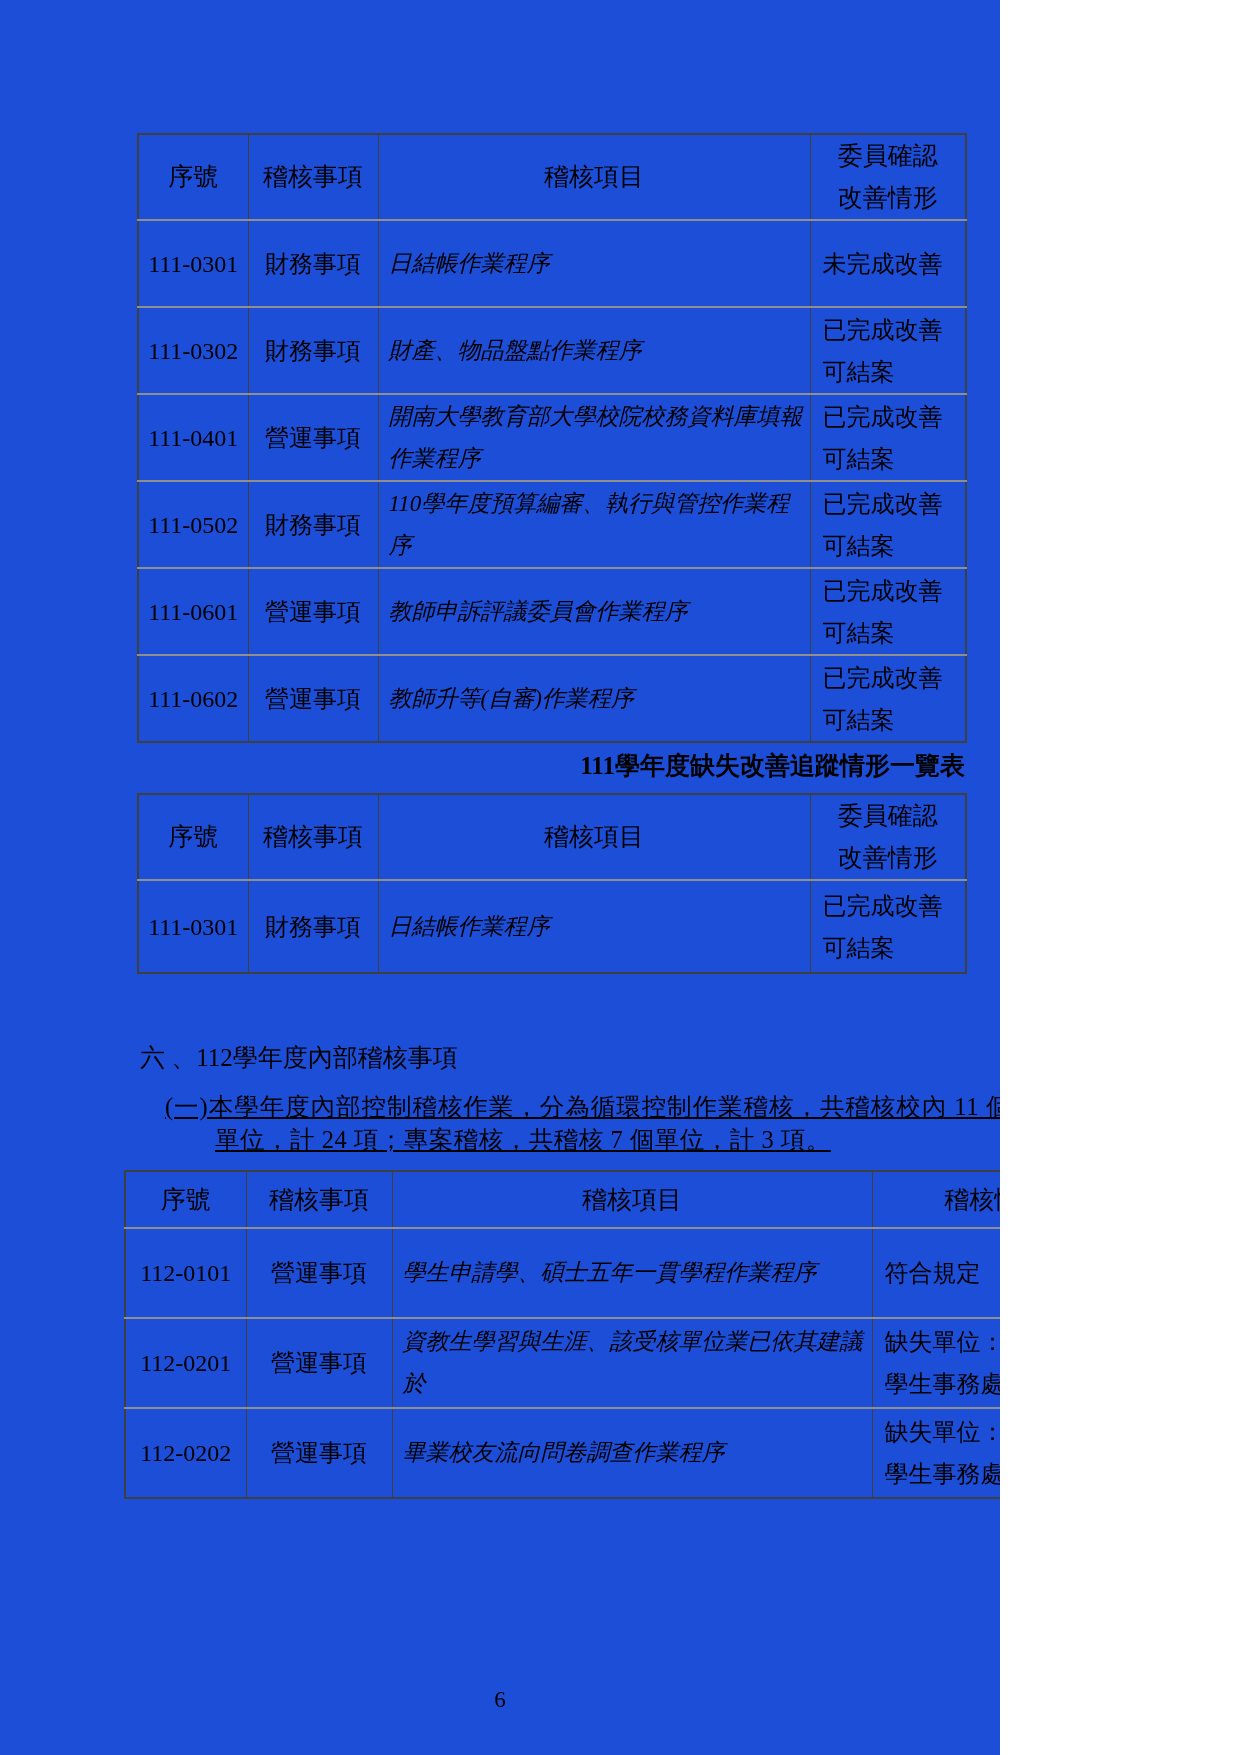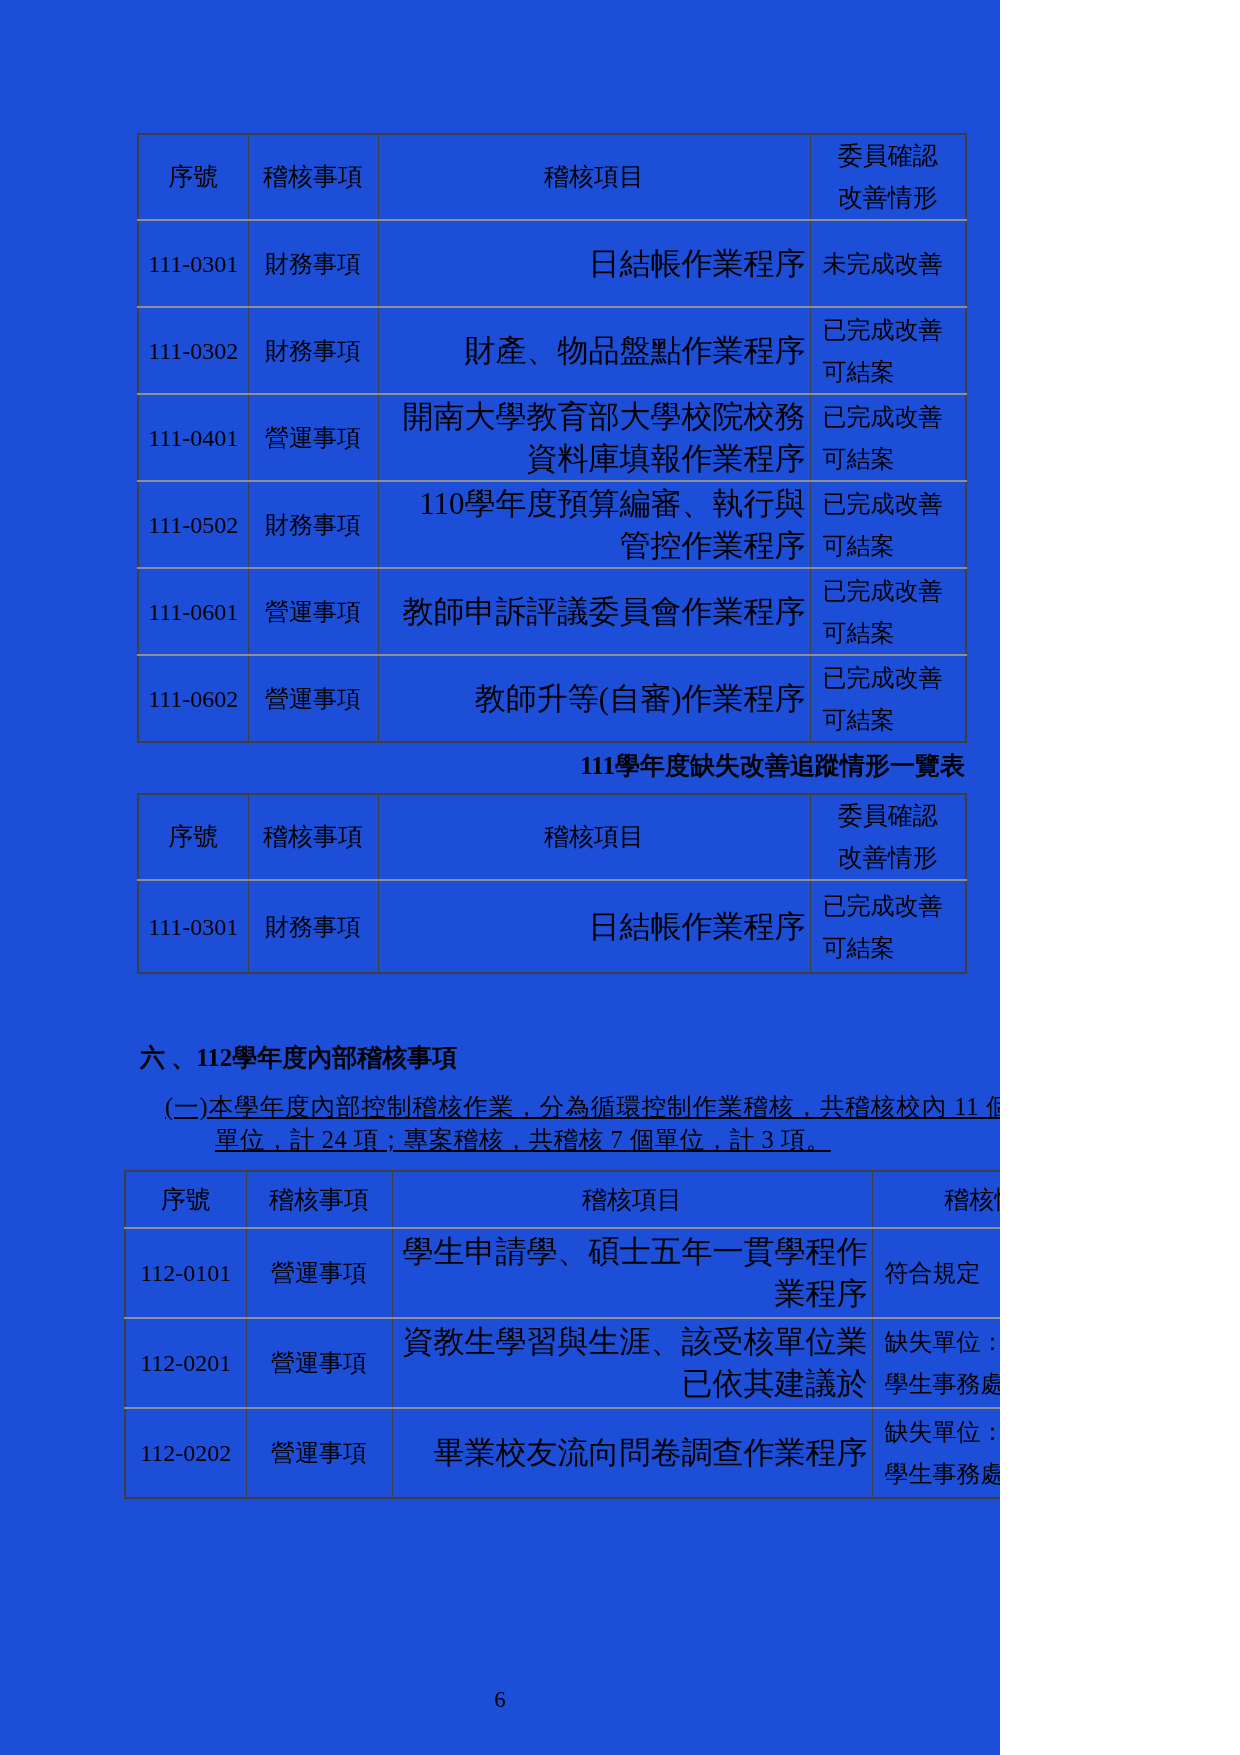--- a/index.html
+++ b/index.html
@@ -28,21 +28,21 @@
     border-top:2px solid #8f8f8f;
     vertical-align:middle;
     font-weight:normal;
     line-height:42px;
     overflow:hidden;
   }
   table.doc tr:first-child td, table.doc tr:first-child th { border-top:none; }
   th.h { font-weight:bold; text-align:center; font-size:25px; }
   td.c-no  { text-align:center; }
   td.c-cat { text-align:center; }
-  td.c-item { text-align:right; padding-left:10px; padding-right:4px; font-size:31px; }
+  td.c-item { text-align:left; padding-left:10px; padding-right:4px; font-size:23px;font-style:italic; }
   td.c-status { text-align:left; padding-left:12px; padding-right:4px; }
   .t1 { margin:133px 0 0 137px; width:828px; }
   .t1 tr.hdr   { height:79px; }
   .t1 tr.data  { height:87px; }
   .t2 { margin:10px 0 0 137px; width:828px; }
   .t2 tr.hdr  { height:79px; }
   .t2 tr.data { height:93px; }
   .t3 { margin:14px 0 0 124px; width:992px; }
   .t3 tr.hdr  { height:57px; }
   .t3 tr.data { height:90px; }
@@ -67,21 +67,21 @@
   .table-title {
     margin:6px 0 8px 137px;
     width:828px;
     text-align:right;
     font-weight:bold;
     font-size:25px;
     line-height:34px;
   }
   .section-heading {
     margin:66px 0 0 140px;
-    font-weight:bold;
+    font-weight:normal;
     font-size:25px;
     line-height:36px;
   }
   .page-number {
     position:absolute;
     left:0; right:0;
     bottom:42px;
     text-align:center;
     font-size:23px;
   }

